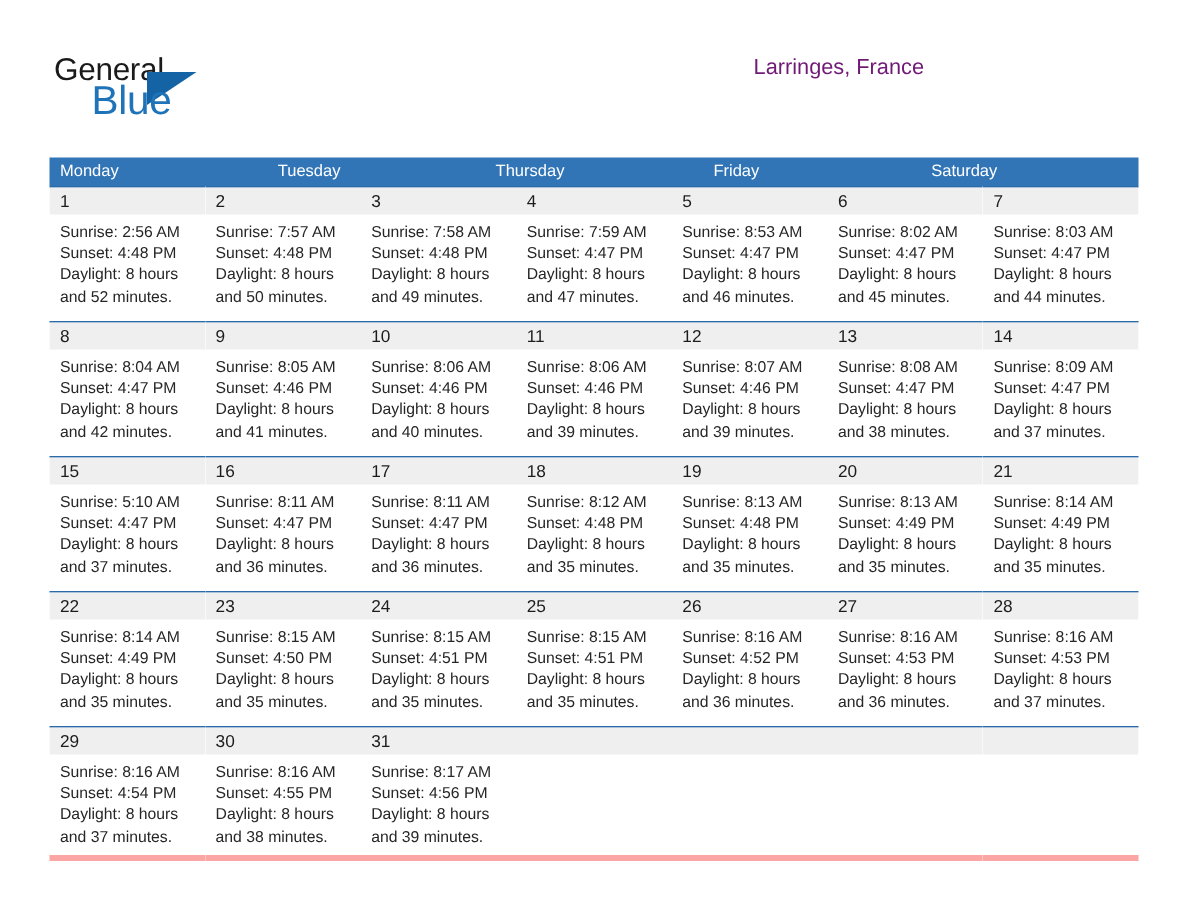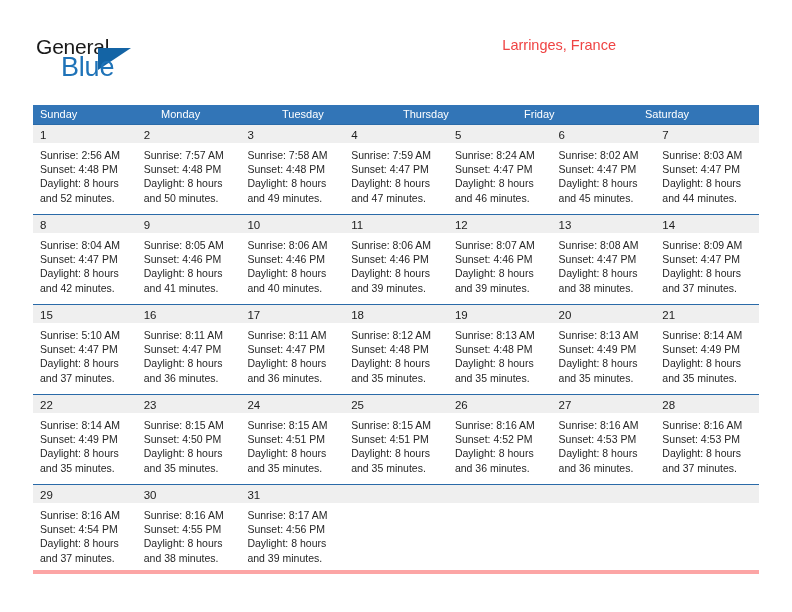--- a/index.html
+++ b/index.html
@@ -76,21 +76,21 @@
   }
   .cal-title {
     font-size: 27px;
     color: #1c1c1c;
     line-height: 32px;
     white-space: nowrap;
   }
   .cal-subtitle {
     margin-top: 6px;
     font-size: 14.5px;
-    color: #ef4444;
+    color: #701a75;
     line-height: 18px;
     white-space: nowrap;
   }
 
   
   .calendar {
     position: absolute;
     left: 33px;
     top: 105px;
     width: 726px;
@@ -165,21 +165,20 @@
     </div>
 
     <div class="title-wrap">
       <div class="cal-subtitle">Larringes, France</div>
     </div>
 
   </div>
 
   <div class="calendar">
     <div class="dow-row" id="dow-row">
-        <div class="dow-cell">Sunday</div>
         <div class="dow-cell">Monday</div>
         <div class="dow-cell">Tuesday</div>
         <div class="dow-cell">Thursday</div>
         <div class="dow-cell">Friday</div>
         <div class="dow-cell">Saturday</div>
       </div>
     <div id="weeks-container">
         <div class="week-row">
           <div class="day-cell">
             <div class="day-num-band"><span class="day-num">1</span></div>
@@ -213,21 +212,21 @@
             <div class="day-body">
               <div class="day-line">Sunrise: 7:59 AM</div>
               <div class="day-line">Sunset: 4:47 PM</div>
               <div class="day-line">Daylight: 8 hours</div>
               <div class="day-line">and 47 minutes.</div>
             </div>
           </div>
           <div class="day-cell">
             <div class="day-num-band"><span class="day-num">5</span></div>
             <div class="day-body">
-              <div class="day-line">Sunrise: 8:24 AM</div>
+              <div class="day-line">Sunrise: 8:53 AM</div>
               <div class="day-line">Sunset: 4:47 PM</div>
               <div class="day-line">Daylight: 8 hours</div>
               <div class="day-line">and 46 minutes.</div>
             </div>
           </div>
           <div class="day-cell">
             <div class="day-num-band"><span class="day-num">6</span></div>
             <div class="day-body">
               <div class="day-line">Sunrise: 8:02 AM</div>
               <div class="day-line">Sunset: 4:47 PM</div>

